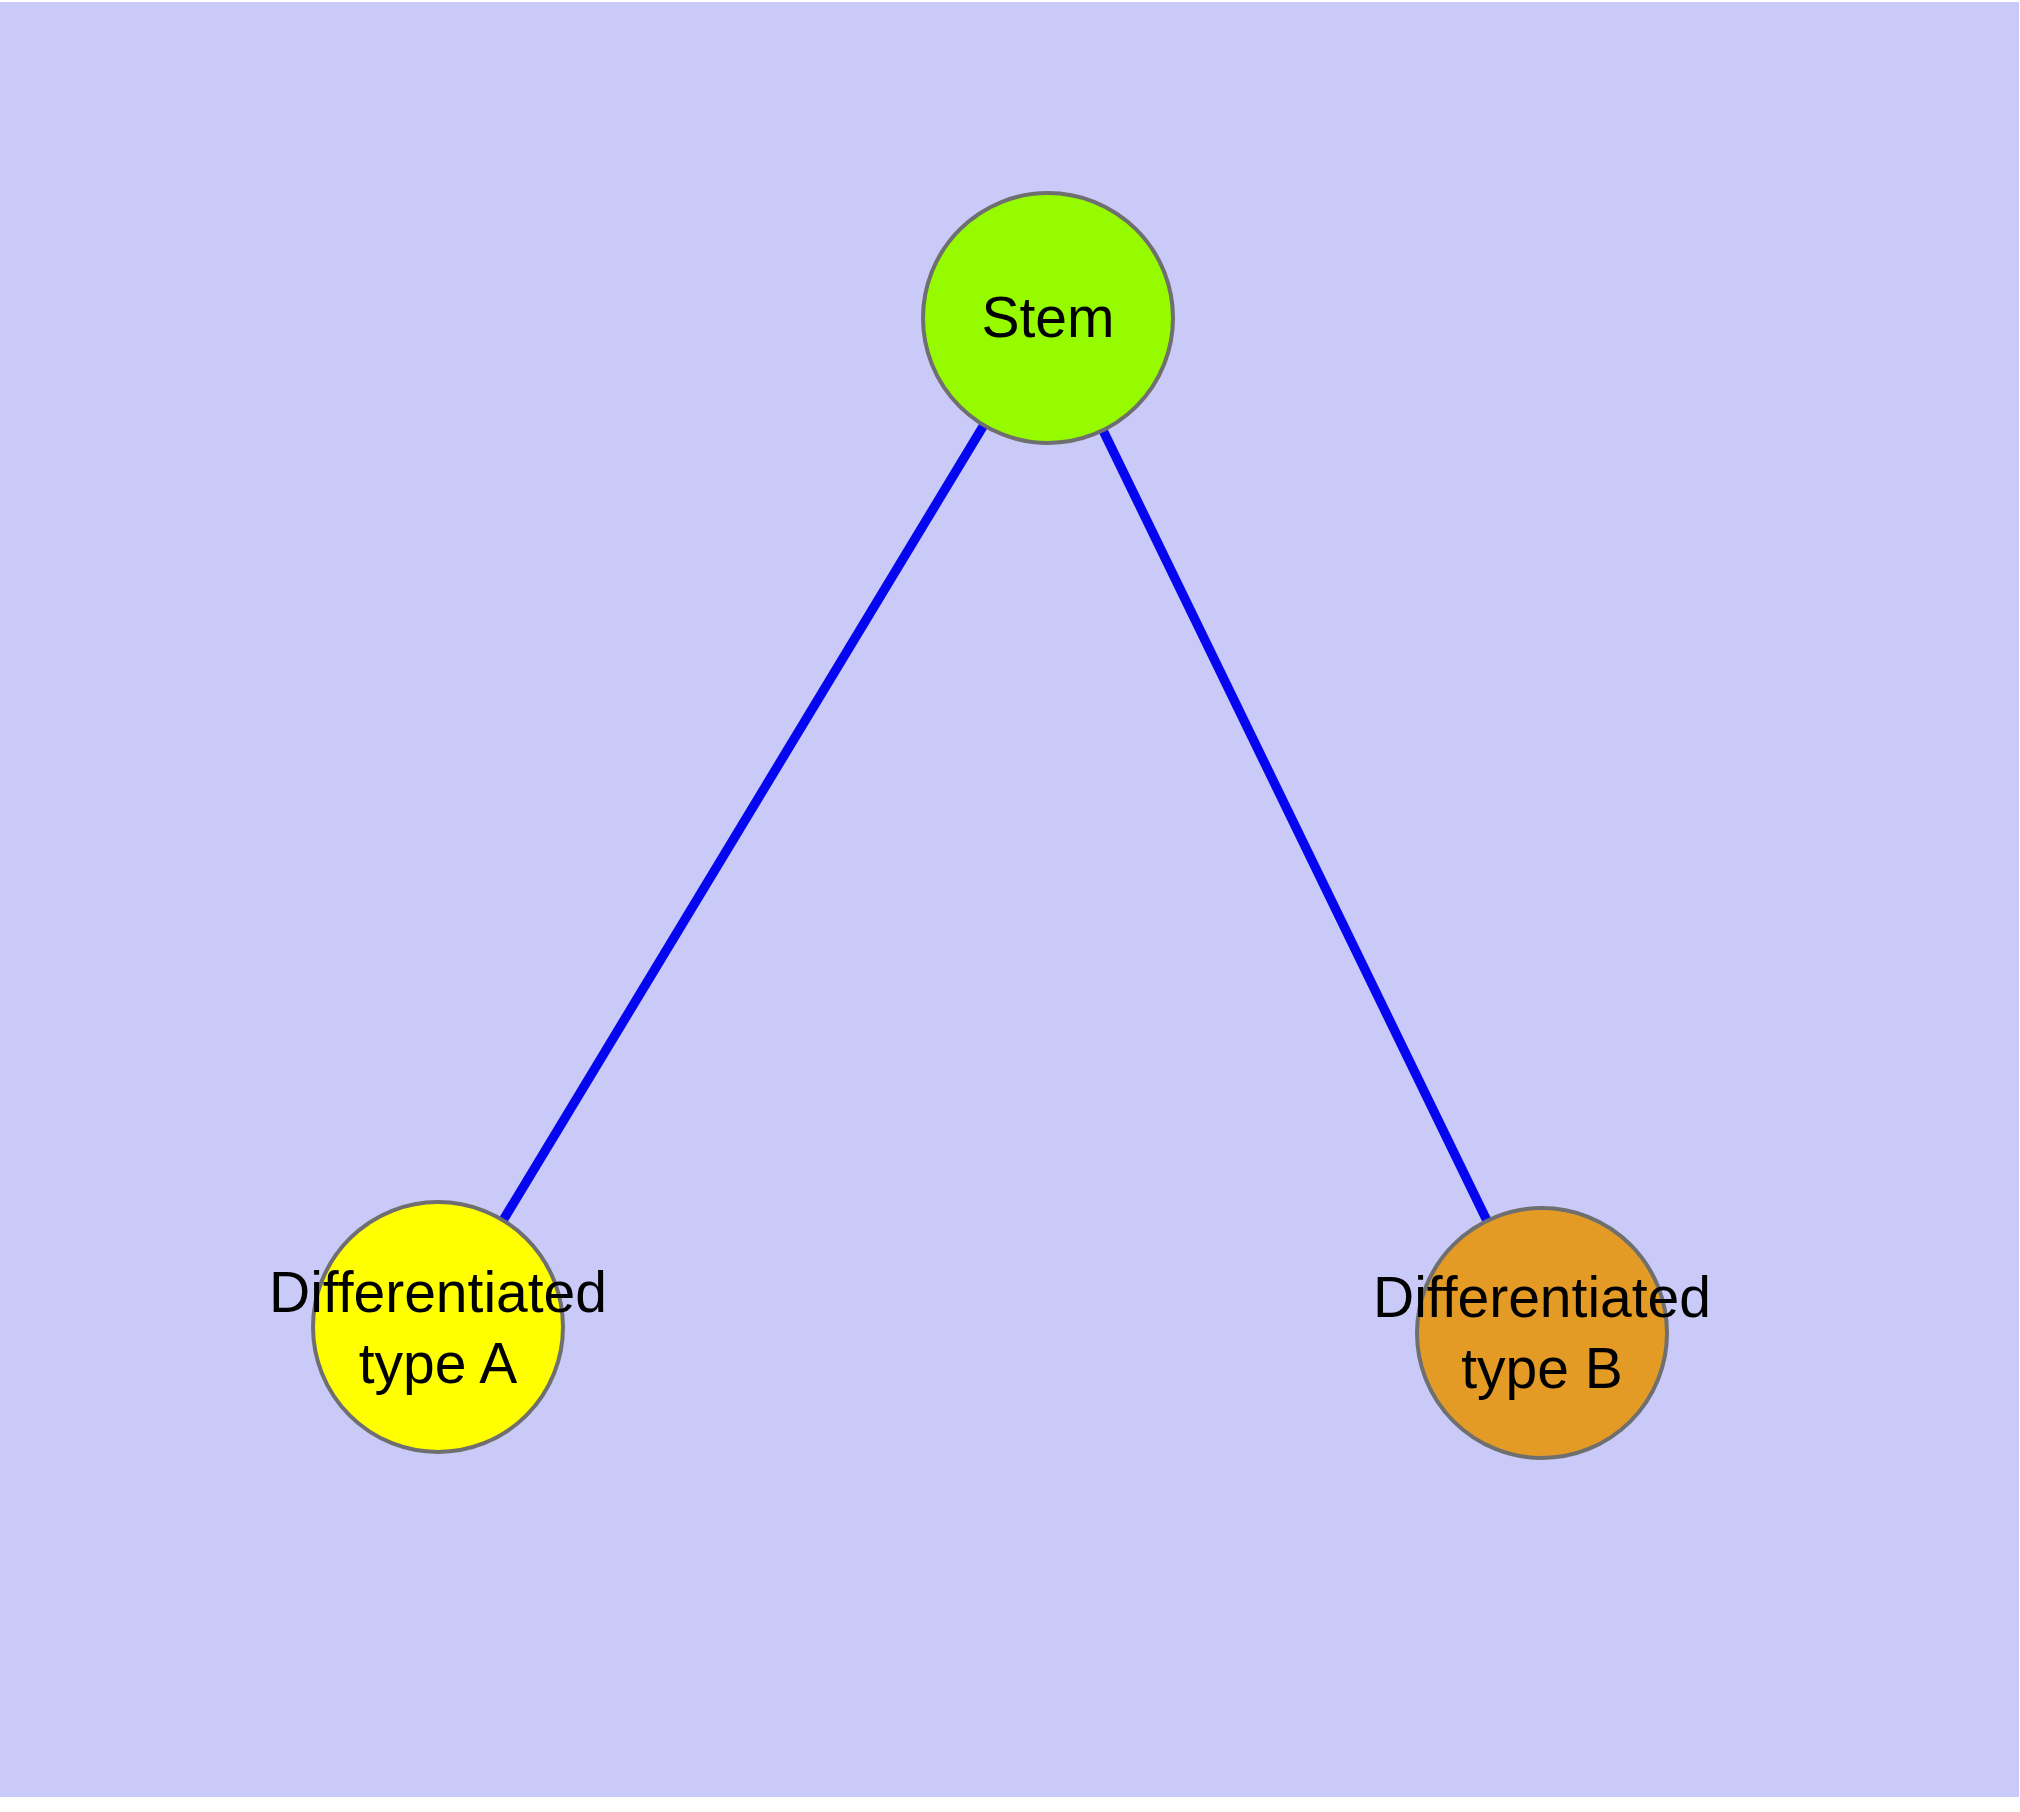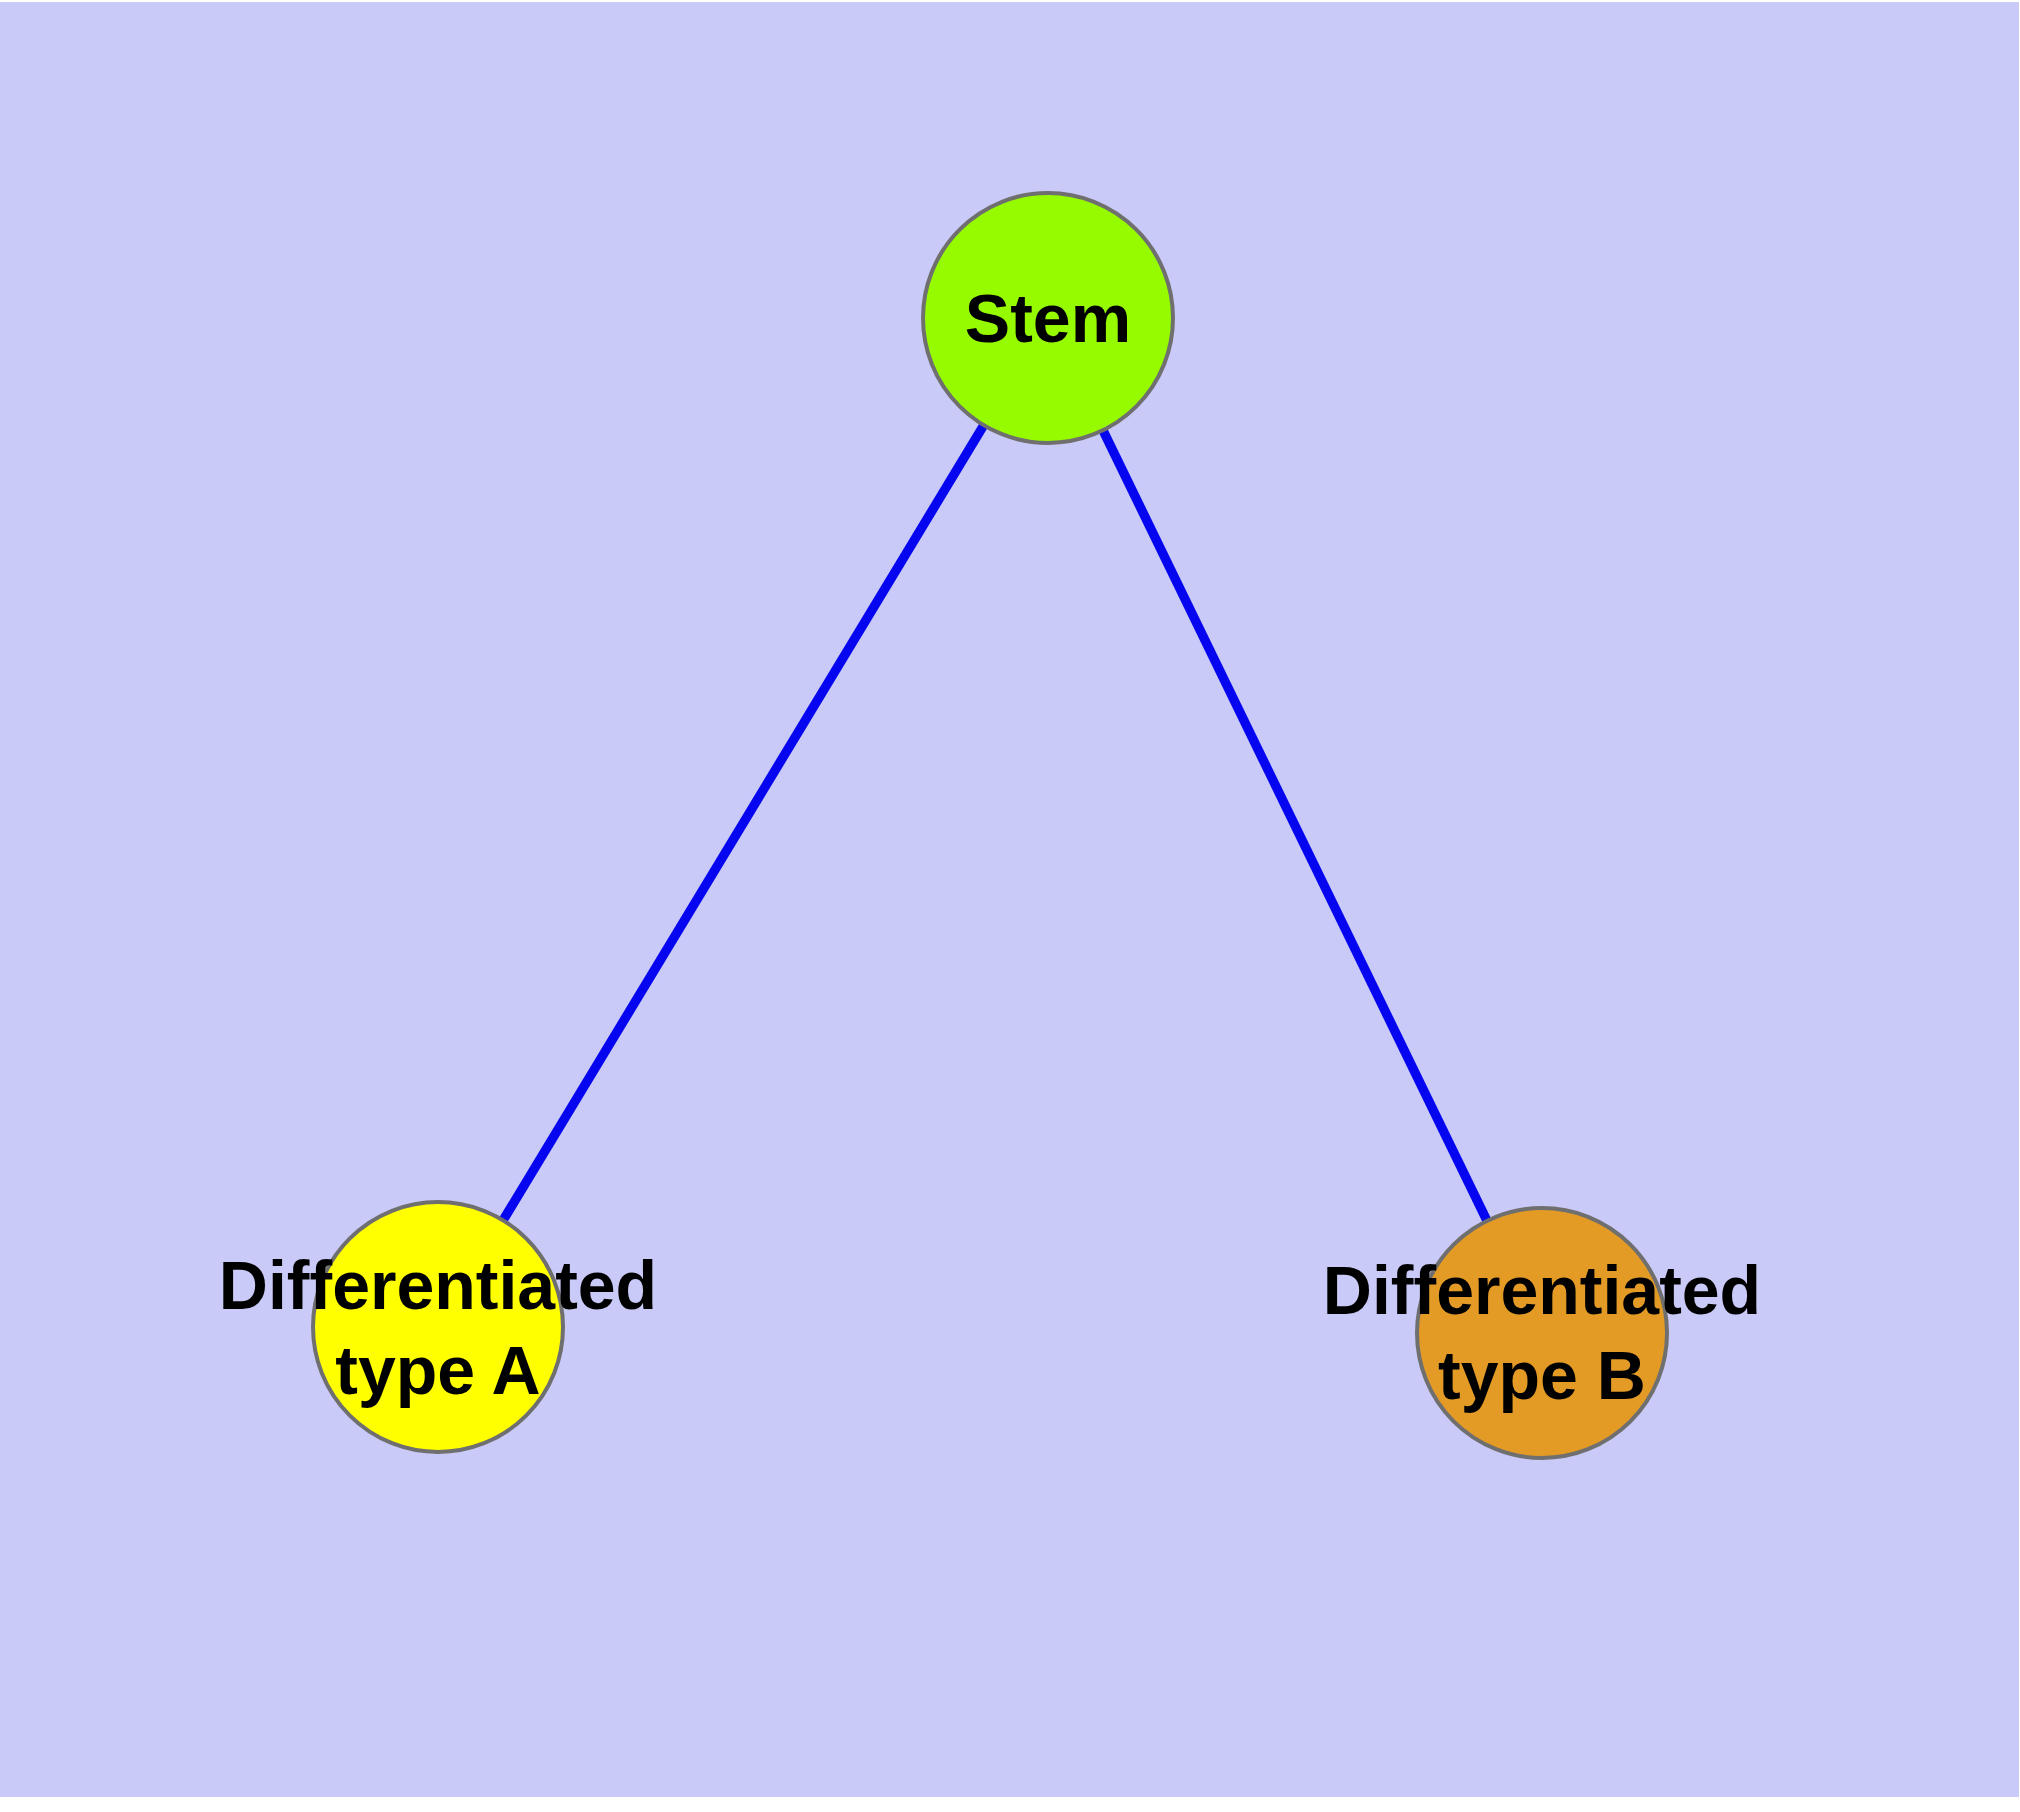--- a/index.html
+++ b/index.html
@@ -30,22 +30,22 @@
     height: 100%;
   }
   .node {
     position: absolute;
     border-radius: 50%;
     box-sizing: border-box;
   }
   .node-label {
     position: absolute;
     transform: translate(-50%, -50%);
-    font-size: 68px;
-    font-weight: bold;
+    font-size: 57px;
+    font-weight: normal;
     line-height: 1.25;
     text-align: center;
     white-space: pre-line;
     letter-spacing: 0;
   }
 </style>
 </head>
 <body>
 
 <div class="stage" style="background: rgb(255, 255, 255);">

